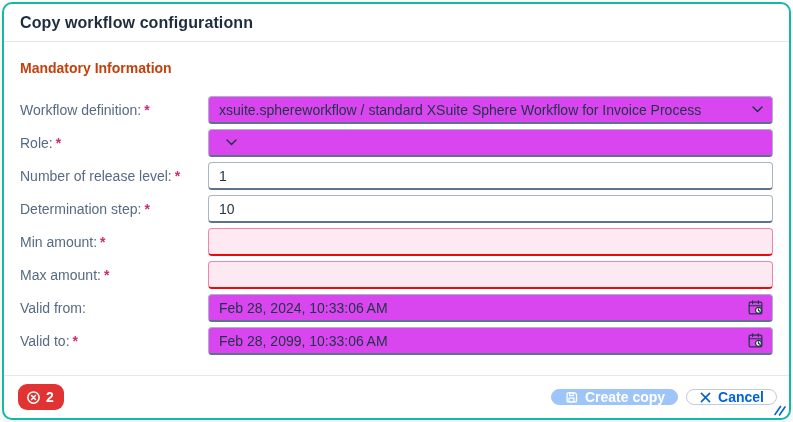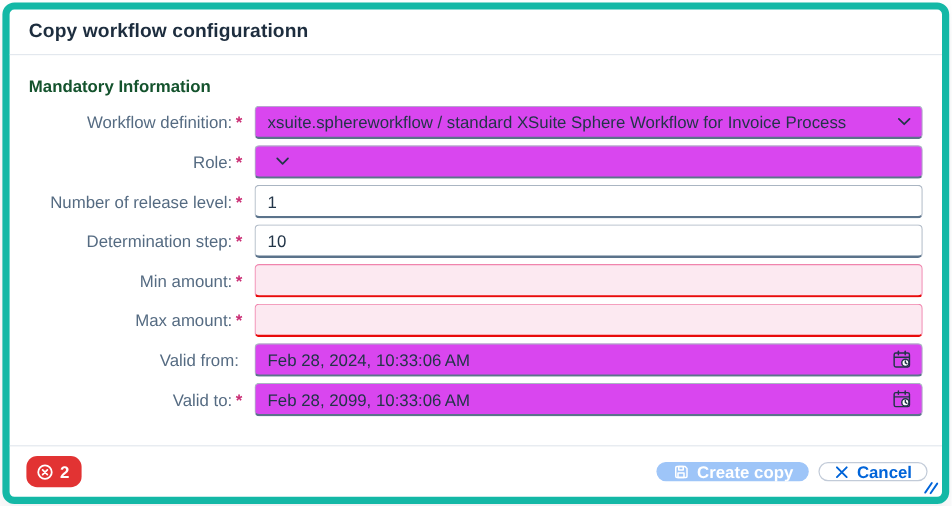--- a/index.html
+++ b/index.html
@@ -3,39 +3,39 @@
 <meta charset="utf-8">
 <style>
   html,body{margin:0;padding:0;background:#fff;}
   body{
     width:793px;height:422px;position:relative;overflow:hidden;
     font-family:"Liberation Sans", sans-serif;
     -webkit-font-smoothing:antialiased;
   }
   .dialog{
     position:absolute;left:2px;top:2px;right:2px;bottom:2px;
-    background:#fff;border:6px solid #14b8a6;border-radius:10px;
+    background:#fff;border:2px solid #14b8a6;border-radius:10px;
     box-shadow:0 10px 20px rgba(34,53,72,.08);
     display:flex;flex-direction:column;box-sizing:border-box;overflow:hidden;
   }
   .dlg-header{
     height:37px;flex:0 0 37px;display:flex;align-items:center;
     padding:0 16px;border-bottom:1px solid #e3e8ee;
   }
   .dlg-title{font-size:16px;font-weight:bold;color:#1d2d3e;letter-spacing:.1px;}
   .dlg-content{flex:1 1 auto;padding:2px 16px 0 16px;}
   .section-title{
-    font-size:14px;font-weight:bold;color:#14532d;margin:16px 0 8px 0;
+    font-size:14px;font-weight:bold;color:#c2410c;margin:16px 0 20px 0;
   }
   .form{
     display:grid;grid-template-columns:180px 1fr;
     column-gap:8px;row-gap:5px;align-items:center;
   }
   .lbl{
-    text-align:right;font-size:14px;color:#556b82;white-space:nowrap;
+    font-size:14px;color:#556b82;white-space:nowrap;
     padding-right:2px;
   }
   .req{color:#ca2d74;font-weight:bold;margin-left:3px;}
   .field{
     height:28px;box-sizing:border-box;border-radius:4px;background:#d946ef;
     border:1px solid #aab5c2;border-bottom:2px solid #5b738b;
     display:flex;align-items:center;padding:0 8px 0 10px;
     font-size:14px;color:#223548;
   }
   .field .val{flex:1 1 auto;white-space:nowrap;overflow:hidden;}

